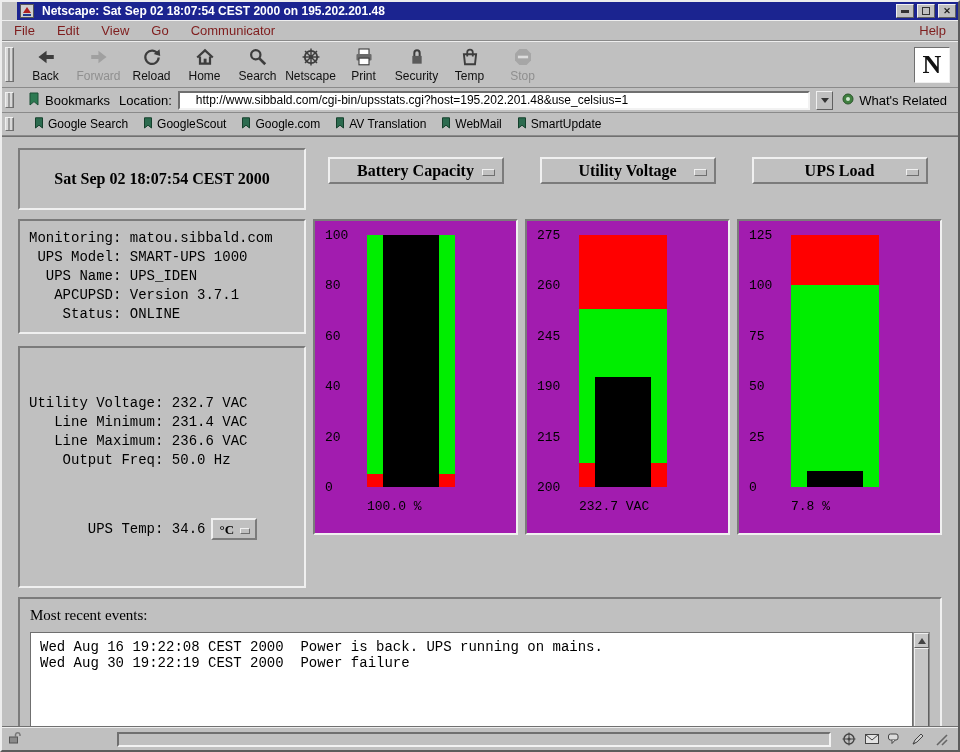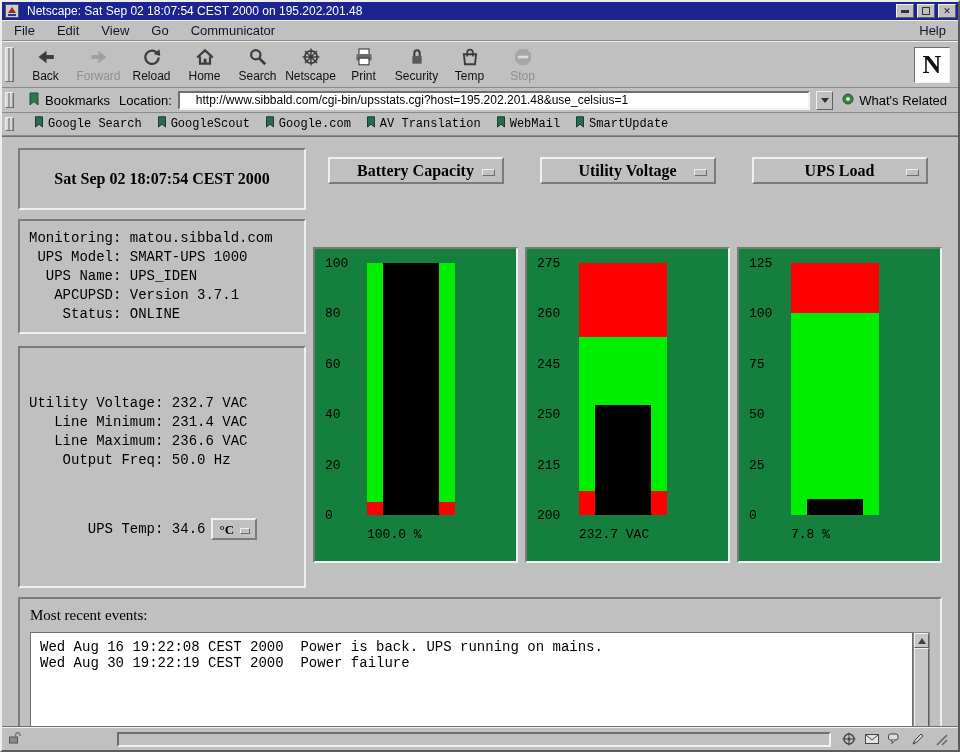--- a/index.html
+++ b/index.html
@@ -4,32 +4,32 @@
 <style>
   html,body{margin:0;padding:0;background:#9a9a9a;overflow:hidden;}
   body{width:960px;height:752px;font-family:"Liberation Sans",sans-serif;}
   *{box-sizing:border-box;}
 
   .window{width:960px;height:752px;display:flex;flex-direction:column;
     background:#c0c0c0;border:2px solid;border-color:#ededed #5c5c5c #5c5c5c #ededed;}
 
   
   .titlebar{height:18px;background:#1b2490;display:flex;align-items:center;
-    color:#fff;font-size:12px;font-weight:normal;padding:0 2px;gap:3px;flex:0 0 auto;}
+    color:#fff;font-size:12px;font-weight:bold;padding:0 2px;gap:3px;flex:0 0 auto;margin-left:15px;}
   .tb-icon{width:16px;height:14px;display:flex;align-items:center;justify-content:center;}
   .tb-title{flex:1;padding-left:4px;white-space:nowrap;overflow:hidden;}
   .win-btn{width:18px;height:14px;background:#c0c0c0;border:1px solid;
     border-color:#f0f0f0 #606060 #606060 #f0f0f0;display:flex;align-items:center;
     justify-content:center;color:#222;font-size:9px;line-height:1;}
   .glyph-min{width:8px;height:3px;background:#333;}
   .glyph-max{width:8px;height:8px;border:1px solid #333;}
 
   
   .menubar{height:21px;display:flex;align-items:center;gap:18px;padding:0 10px;
-    border-top:1px solid #eee;border-bottom:1px solid #8a8a8a;font-size:13px;color:#0f172a;flex:0 0 auto;}
+    border-top:1px solid #eee;border-bottom:1px solid #8a8a8a;font-size:13px;color:#7f1d1d;flex:0 0 auto;}
   .menubar .spacer{flex:1;}
   .menu-item{padding:1px 2px;white-space:nowrap;}
 
   
   .toolbar{height:47px;display:flex;align-items:center;padding:2px 8px 2px 3px;
     border-top:1px solid #eee;border-bottom:1px solid #8a8a8a;flex:0 0 auto;}
   .grip{width:9px;align-self:stretch;margin:3px 5px 3px 0;border:1px solid;
     border-color:#f0f0f0 #6f6f6f #6f6f6f #f0f0f0;
     background:repeating-linear-gradient(90deg,#d9d9d9 0 2px,#9d9d9d 2px 4px);}
   .tool-btn{width:53px;height:42px;display:flex;flex-direction:column;align-items:center;
@@ -50,21 +50,21 @@
     border-color:#6f6f6f #f2f2f2 #f2f2f2 #6f6f6f;font-size:12px;
     font-family:"Liberation Sans",sans-serif;padding:0 16px;color:#000;outline:none;}
   .drop-btn{width:17px;height:19px;background:#c0c0c0;border:1px solid;
     border-color:#f0f0f0 #606060 #606060 #f0f0f0;display:flex;align-items:center;justify-content:center;}
   .tri-down{width:0;height:0;border-left:4px solid transparent;border-right:4px solid transparent;
     border-top:5px solid #333;}
 
   
   .personalbar{height:23px;display:flex;align-items:center;gap:15px;padding:1px 8px 1px 3px;
     border-bottom:1px solid #8a8a8a;font-size:12px;flex:0 0 auto;}
-  .pt-item{display:flex;align-items:center;gap:4px;white-space:nowrap;font-family:Liberation Mono, monospace;}
+  .pt-item{display:flex;align-items:center;gap:4px;white-space:nowrap;}
 
   
   .viewport{flex:1;background:#c0c0c0;border-top:1px solid #707070;border-bottom:1px solid #707070;
     overflow:hidden;}
   .page{padding:11px 16px;display:grid;grid-template-columns:288px 1fr 1fr 1fr;
     column-gap:7px;row-gap:9px;}
   .sunken{border:2px solid;border-color:#7b7b7b #f0f0f0 #f0f0f0 #7b7b7b;}
   .raisedb{border:2px solid;border-color:#f0f0f0 #7b7b7b #7b7b7b #f0f0f0;}
   .serif{font-family:"Liberation Serif",serif;}
   .mono{font-family:"Liberation Mono",monospace;}
@@ -76,21 +76,21 @@
   .optmenu .indicator{position:absolute;right:7px;top:10px;width:13px;height:7px;
     border:1px solid;border-color:#f0f0f0 #6f6f6f #6f6f6f #f0f0f0;background:#c0c0c0;}
 
   .leftcol{display:flex;flex-direction:column;gap:12px;justify-content:center;}
   .infobox{padding:8px 9px;font-size:14px;line-height:19px;white-space:pre;color:#000;}
   .temprow{display:flex;align-items:center;margin-top:10px;}
   .optmenu.small{width:46px;height:22px;margin:0 0 0 6px;font-size:13px;
     justify-content:flex-start;padding-left:6px;}
   .optmenu.small .indicator{right:5px;top:8px;width:10px;height:6px;}
 
-  .gauge-panel{height:316px;padding:14px 0 0 10px;background:#15803d;margin-top:28px;}
+  .gauge-panel{height:316px;padding:14px 0 0 10px;background:#a21caf;}
   .gchart{display:flex;}
   .gticks{position:relative;width:36px;height:252px;font-size:13px;}
   .gticks .gtick{position:absolute;left:0;transform:translateY(-50%);}
   .gcol{position:relative;width:88px;height:252px;margin-left:6px;}
   .gzone{position:absolute;left:0;width:100%;z-index:1;}
   .gbar{position:absolute;left:18%;width:64%;bottom:0;background:#000;z-index:2;}
   .gauge-value{margin:12px 0 0 42px;width:88px;text-align:left;
     font-size:13px;white-space:nowrap;}
 
   
@@ -355,21 +355,21 @@
         </div>
         <div class="gauge-value mono">100.0 %</div>
       </div>
 
       <div class="gauge-panel sunken">
         <div class="gchart">
           <div class="gticks mono">
               <div class="gtick" style="top: 0%;">275</div>
               <div class="gtick" style="top: 20%;">260</div>
               <div class="gtick" style="top: 40%;">245</div>
-              <div class="gtick" style="top: 60%;">250</div>
+              <div class="gtick" style="top: 60%;">190</div>
               <div class="gtick" style="top: 80%;">215</div>
               <div class="gtick" style="top: 100%;">200</div>
             </div>
           <div class="gcol">
               <div class="gzone" style="bottom: 0%; height: 9.33333%; background: rgb(255, 0, 0);"></div>
               <div class="gzone" style="bottom: 9.33333%; height: 61.3333%; background: rgb(0, 238, 0);"></div>
               <div class="gzone" style="bottom: 70.6667%; height: 29.3333%; background: rgb(255, 0, 0);"></div>
               <div class="gbar" style="height: 43.6%;"></div>
             </div>
         </div>

